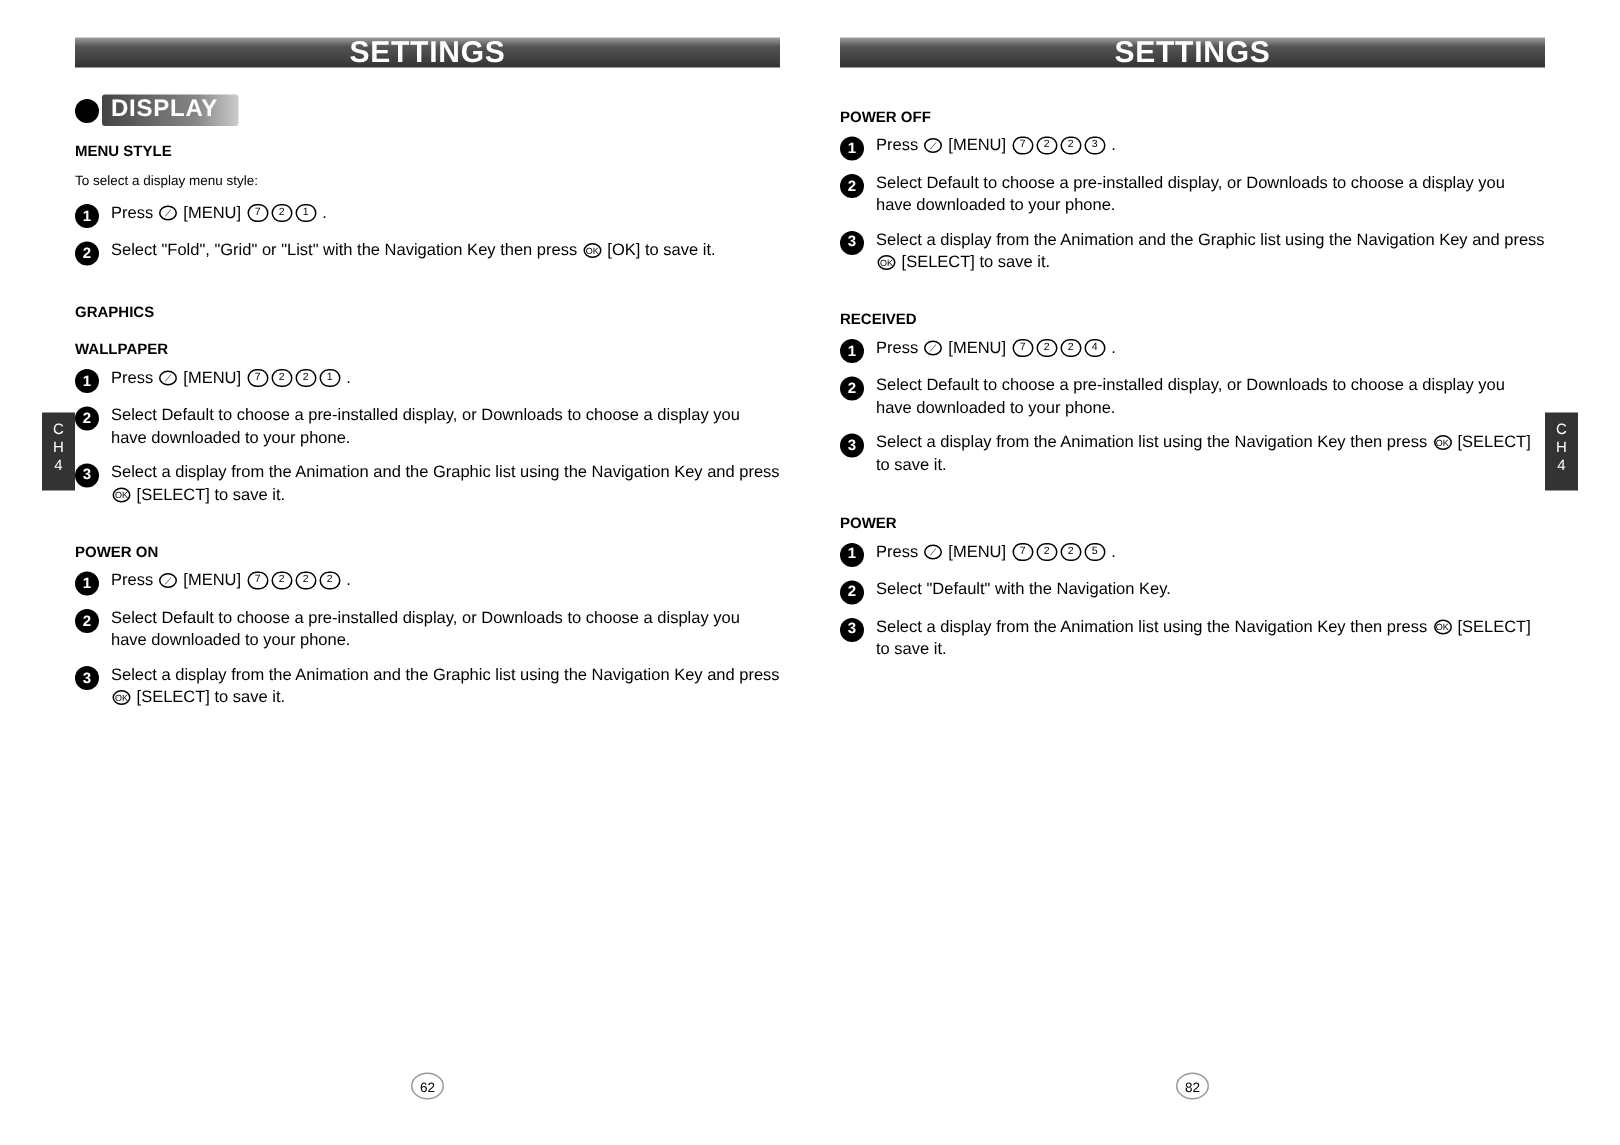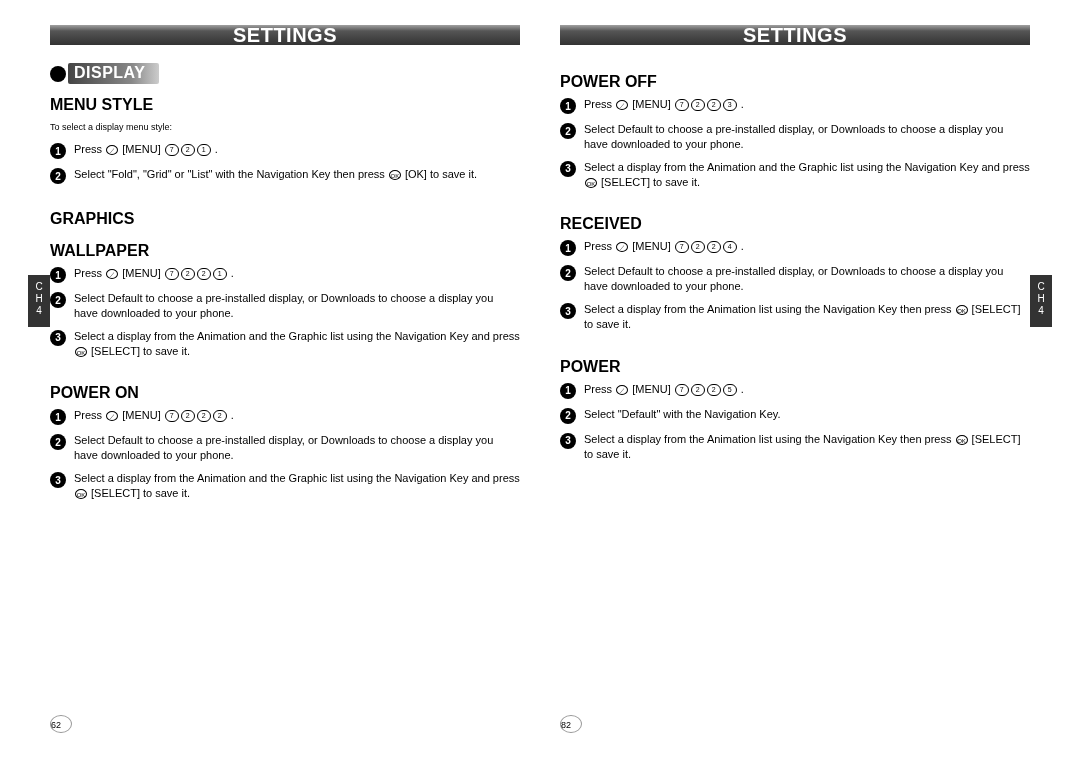--- a/index.html
+++ b/index.html
@@ -58,21 +58,21 @@
     padding: 1px 14px 2px 6px;
     border-radius: 2px;
     letter-spacing: 0.5px;
   }
   .fine {
     font-size: 9px;
     margin: 4px 0 8px 0;
     color: #000;
   }
   .section-heading {
-    font-size: 16px;
+    font-size: 10px;
     font-weight: bold;
     margin: 10px 0 4px 0;
   }
   .steps {
     list-style: none;
     padding: 0;
     margin: 2px 0 8px 0;
   }
   .steps li {
     display: flex;
@@ -126,21 +126,21 @@
     background: #333;
     color: #fff;
     text-align: center;
     padding: 6px 0 10px 0;
     font-size: 10px;
     line-height: 1.2em;
   }
   .side-tab.left { left: -22px; top: 250px; }
   .side-tab.right { right: -22px; top: 250px; }
   .footer-num {
-    text-align: left;
+    text-align: center;
     font-size: 10px;
     margin-top: auto;
     padding-top: 6px;
   }
   .footer-num span {
     display: inline-block;
     border: 1px solid #999;
     width: 22px;
     height: 18px;
     line-height: 18px;

